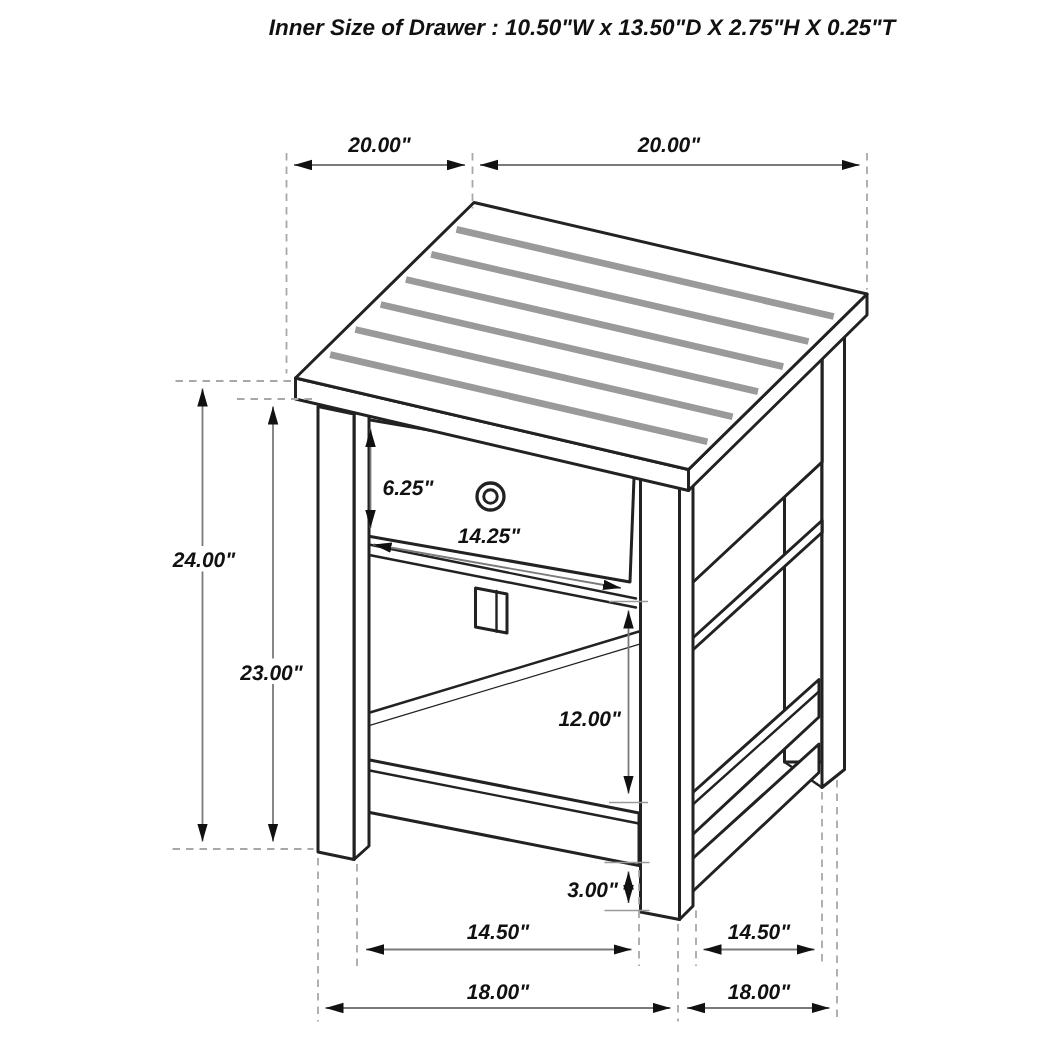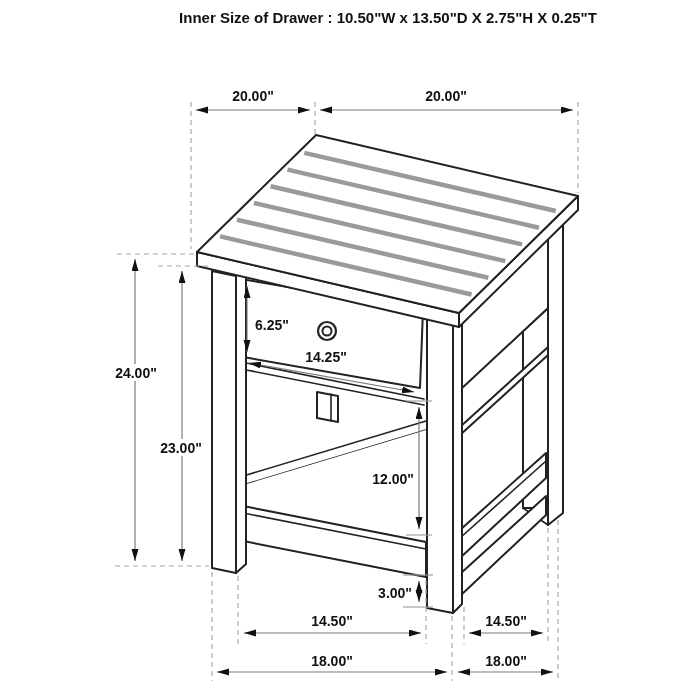--- a/index.html
+++ b/index.html
@@ -1,17 +1,17 @@
 <!DOCTYPE html>
 <html><head>
 <meta charset="utf-8">
 <style>
   html,body{margin:0;padding:0;background:#fff;}
   .stage{width:700px;height:700px;position:relative;background:#fff;overflow:hidden;
-         font-family:"Liberation Sans", sans-serif;}
+         font-family:"Liberation Sans", sans-serif;font-style:italic;}
   svg text{font-family:"Liberation Sans", sans-serif;font-weight:bold;fill:#111;}
   .dimlabel{font-size:14px;}
   .titlelabel{font-size:15px;}
   .furn{fill:#ffffff;stroke:#222222;stroke-width:2;stroke-linejoin:round;}
   .furnline{fill:none;stroke:#222222;stroke-width:1.6;stroke-linejoin:round;stroke-linecap:round;}
   .plank{stroke:#9a9a9a;stroke-width:4.5;stroke-linecap:butt;}
   .ext{stroke:#a8a8a8;stroke-width:1.2;stroke-dasharray:5 4;fill:none;}
   .tick{stroke:#9a9a9a;stroke-width:1.1;}
   .dim{stroke:#7a7a7a;stroke-width:1.2;fill:none;}
 </style>

